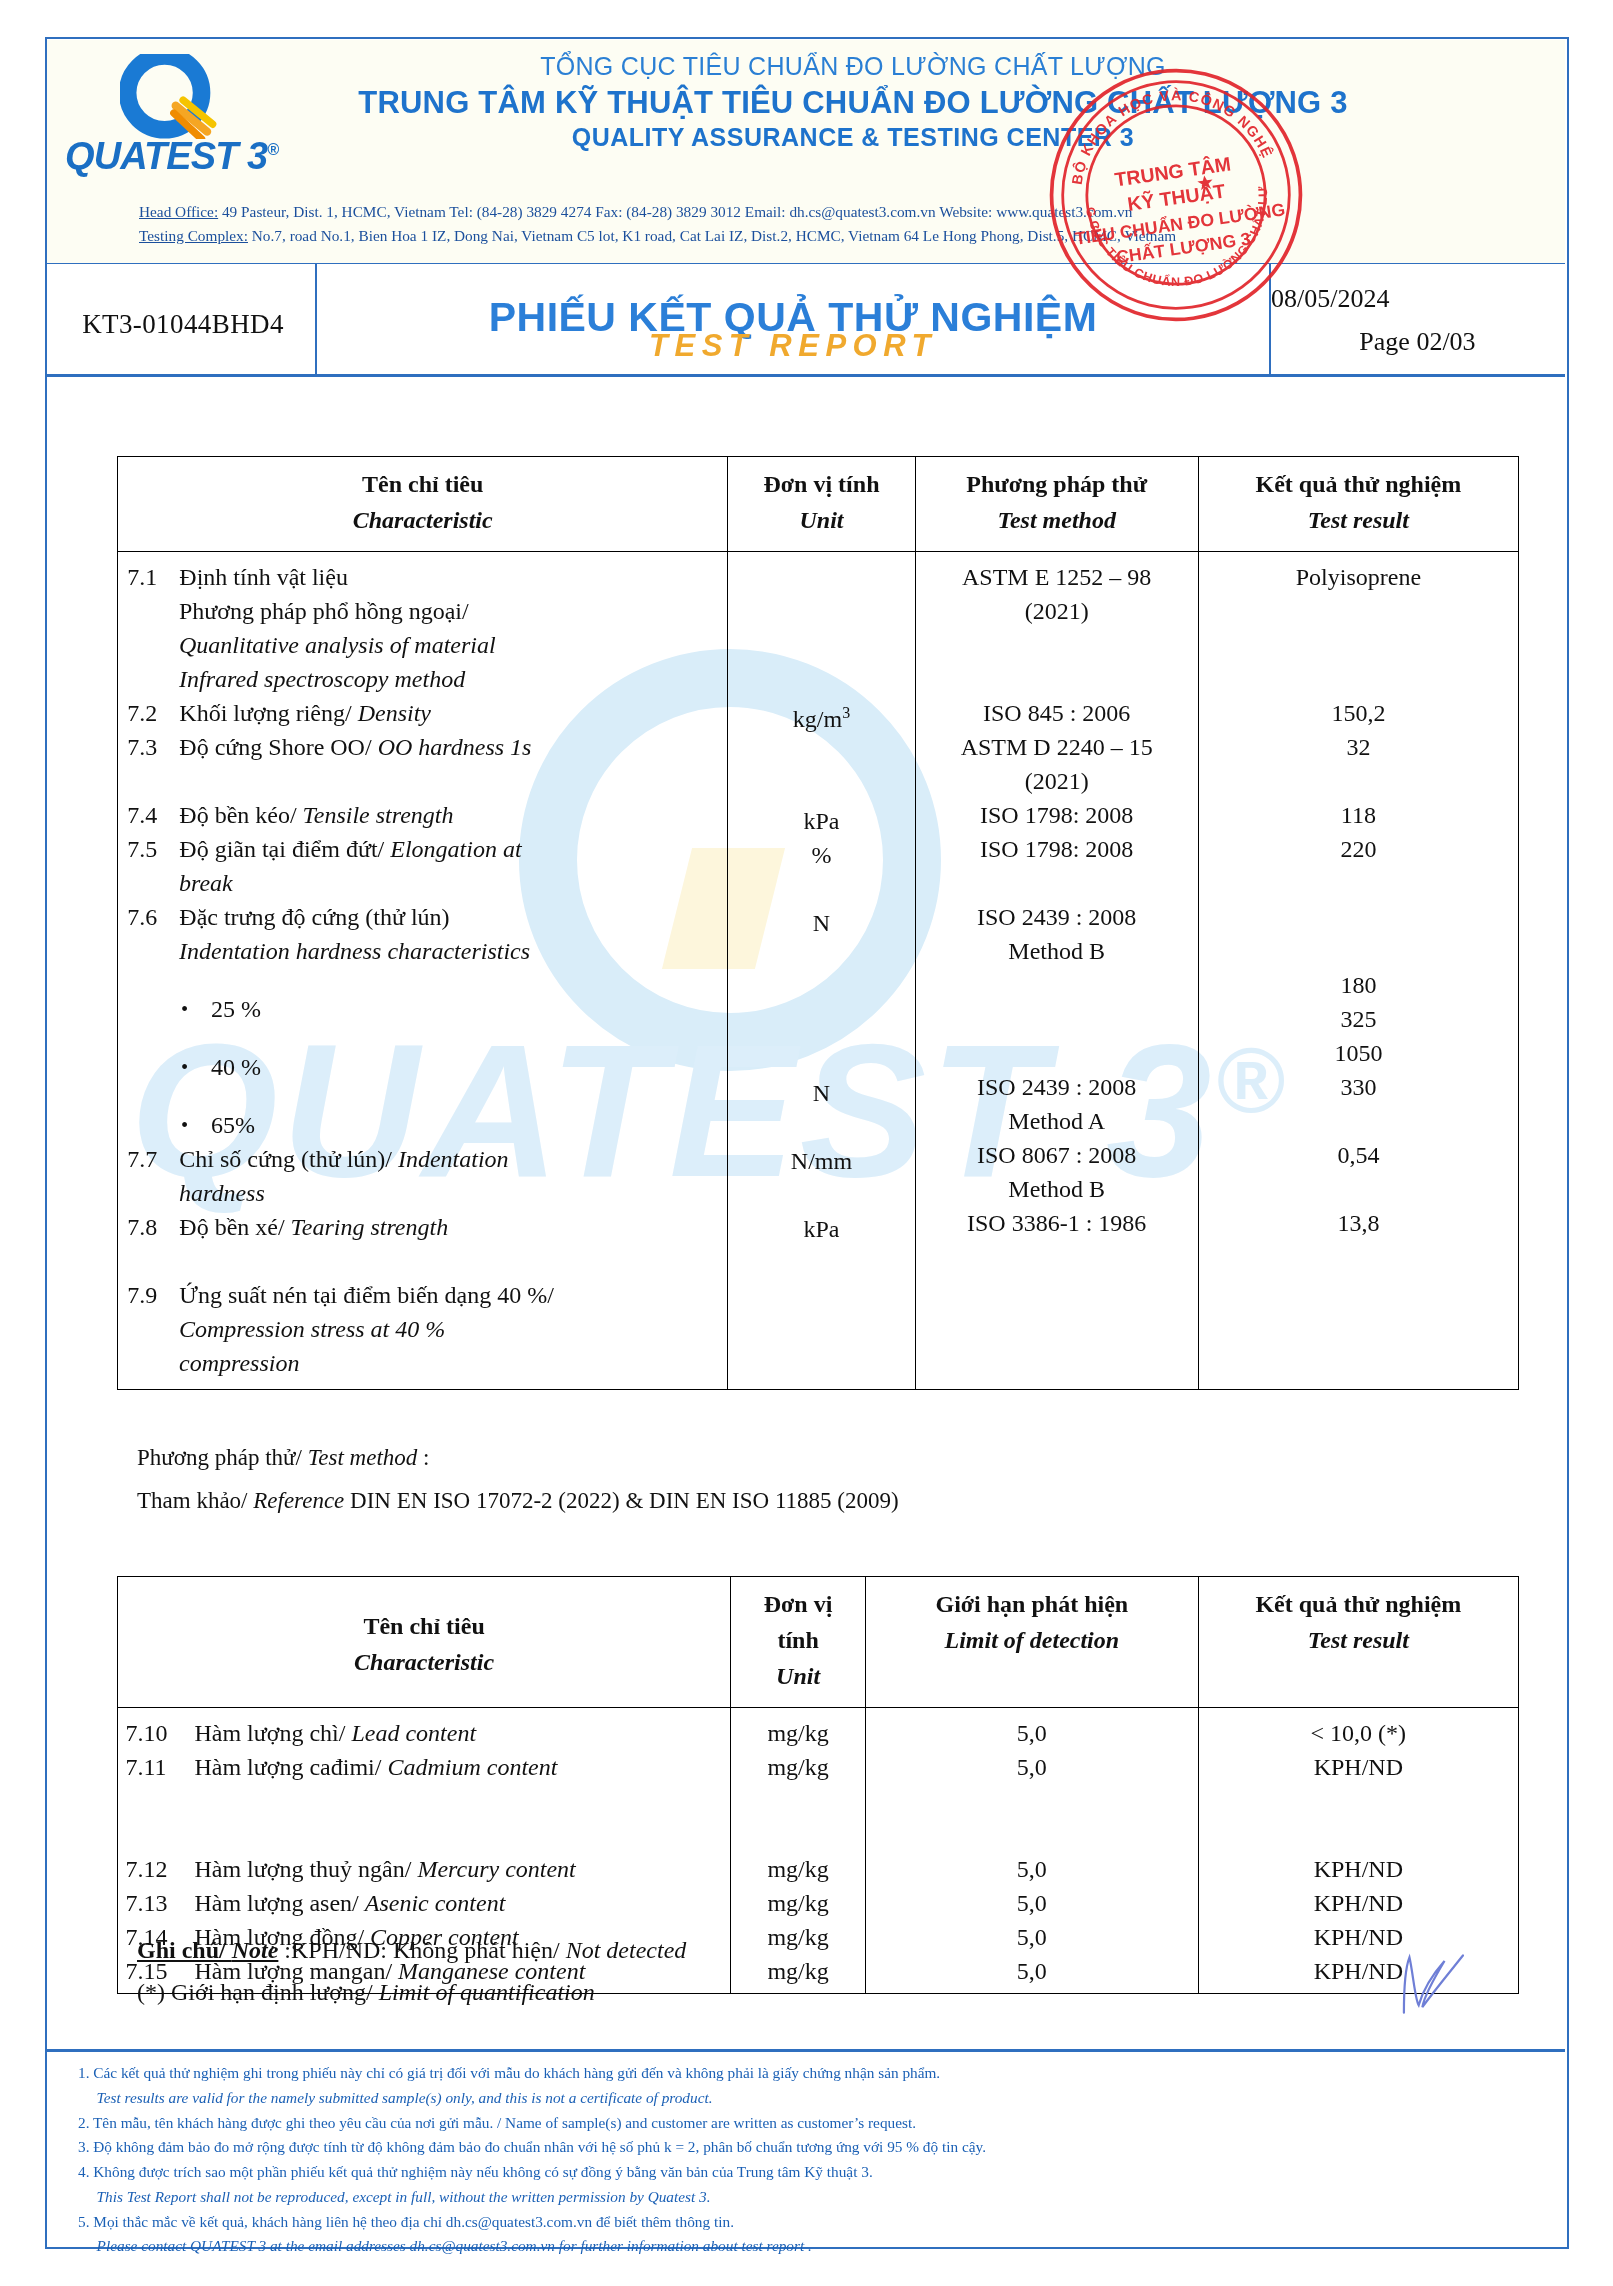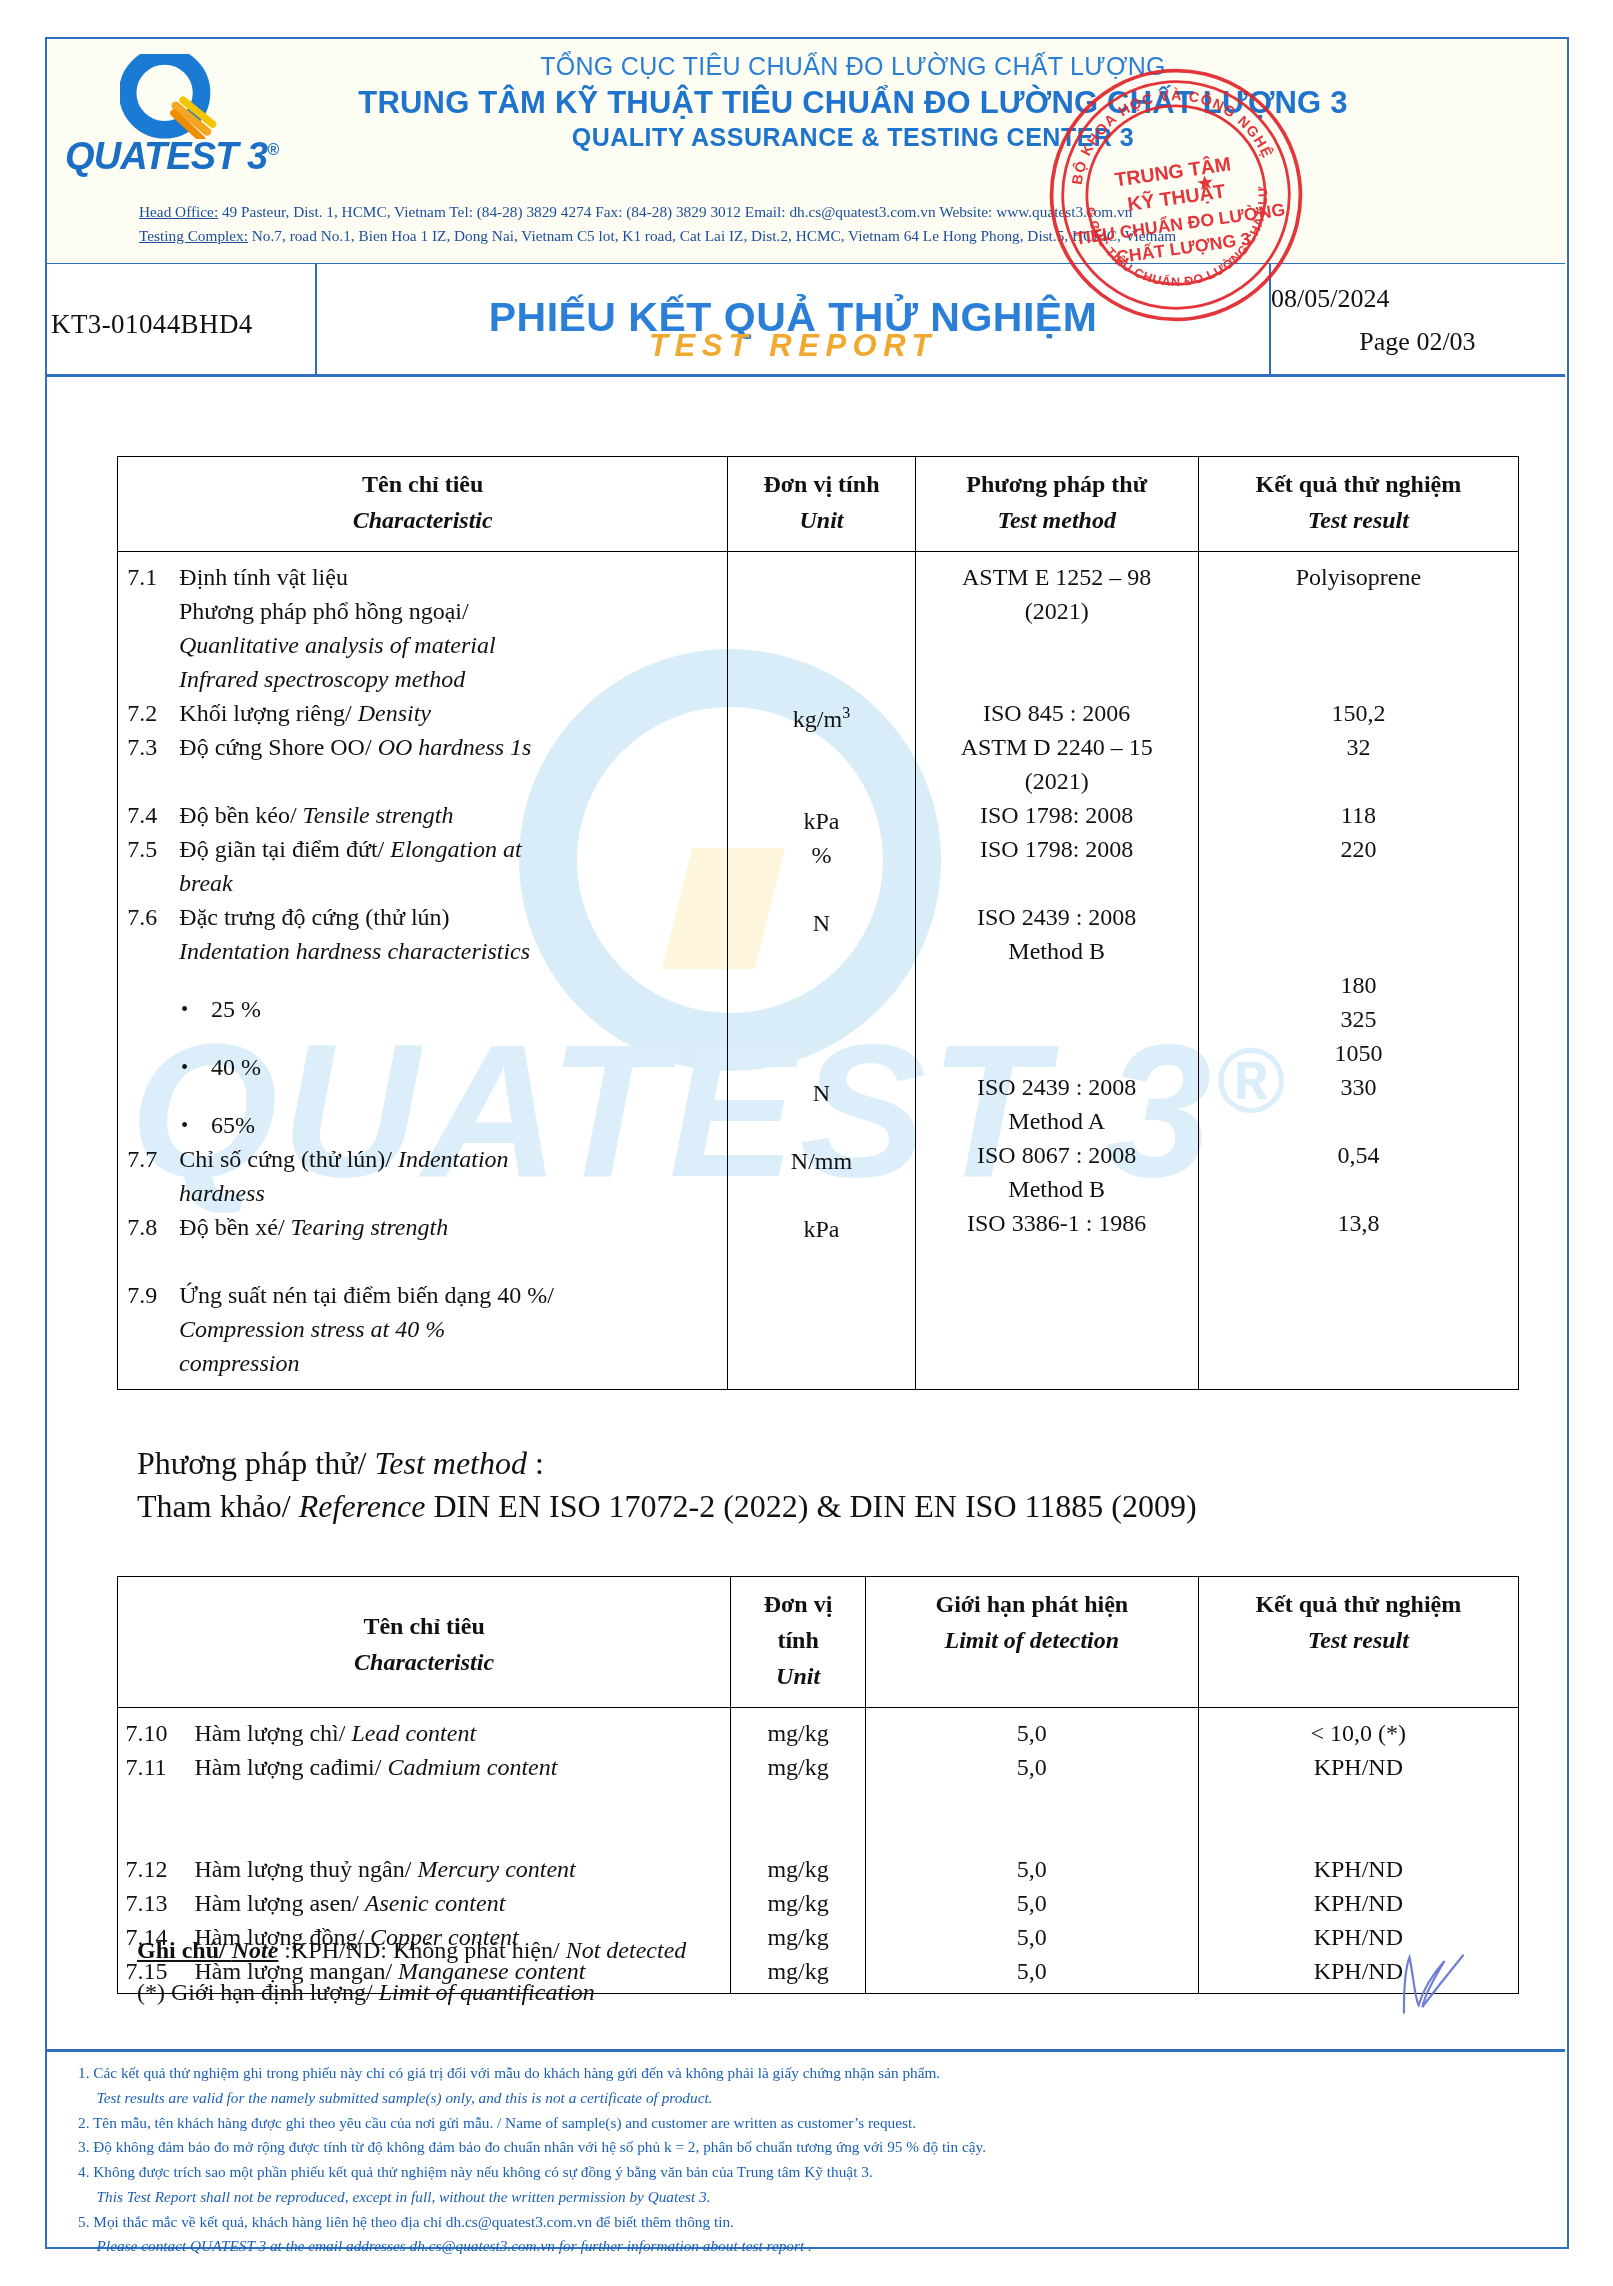--- a/index.html
+++ b/index.html
@@ -104,21 +104,21 @@
     width: 1518px; height: 113px;
     box-sizing: border-box;
     border-bottom: 3.7px solid #2f6fbf;
   }
   .title-div-l { position:absolute; left:315px; top:264px; width:1.9px; height:113px; background:#2f6fbf; }
   .title-div-r { position:absolute; left:1269px; top:264px; width:1.9px; height:113px; background:#2f6fbf; }
 
   .report-code {
     position: absolute;
     left: 51px; top: 309px; width: 264px;
-    text-align: left;
+    text-align: center;
     font-size: 27px;
     letter-spacing: 0.4px;
   }
   .title-vn {
     position: absolute;
     left: 320px; top: 294px; width: 946px;
     text-align: center;
     font-family: "Liberation Sans", sans-serif;
     font-weight: bold;
     font-size: 41px;
@@ -238,21 +238,21 @@
   .indent { padding-left: 61px; }
   .bullet-line { padding-left: 93px; line-height: 34px; margin-top: 24px; }
   .bullet-line::before { content: "\2022"; position: absolute; margin-left: -30px; font-size: 20.4px; }
   .ctr { text-align: center; line-height: 34px; }
   .blank { line-height: 34px; }
 
   
   .midtext {
     position: absolute;
     left: 137px;
-    font-size: 32px;
+    font-size: 23px;
     white-space: nowrap;
   }
   .mid1 { top: 1445px; }
   .mid2 { top: 1488px; }
 
   
   .noteblk {
     position: absolute;
     left: 137px;
     font-size: 24px;

